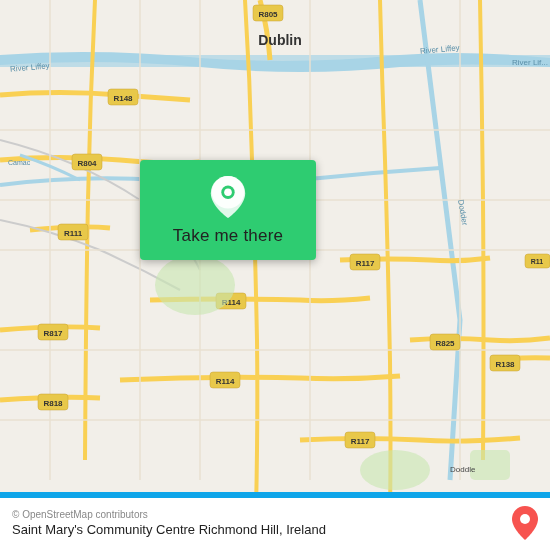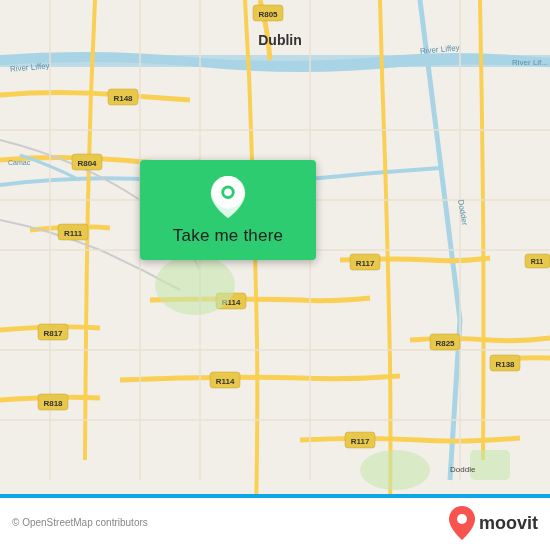--- a/index.html
+++ b/index.html
@@ -31,21 +31,21 @@
     #bottom-bar {
       position: absolute;
       bottom: 0;
       left: 0;
       width: 100%;
       background: white;
       padding: 8px 12px 10px 12px;
       display: flex;
       align-items: center;
       justify-content: space-between;
-      border-top: 4px solid #0ea5e9;
+      border-top: 6px solid #0ea5e9;
       z-index: 10;
     }
 
     #bottom-left {
       display: flex;
       flex-direction: column;
     }
 
     #copyright-text {
       font-size: 10px;
@@ -243,22 +243,25 @@
         <circle cx="18" cy="17" r="7" fill="#2ecc71"></circle>
         <circle cx="18" cy="17" r="4" fill="white"></circle>
       </svg>
       <span class="btn-label">Take me there</span>
     </button>
   </div>
 
   <div id="bottom-bar">
     <div id="bottom-left">
       <span id="copyright-text">© OpenStreetMap contributors</span>
+      <span id="location-name">
+        <span>Saint Mary's Community Centre Richmond Hill,</span>
+        <span>Ireland</span>
+      </span>
     </div>
     <div id="moovit-logo">
       <svg width="26" height="34" viewBox="0 0 26 34" xmlns="http://www.w3.org/2000/svg">
         <path d="M13 0 C5.82 0 0 5.82 0 13 C0 22.75 13 34 13 34 C13 34 26 22.75 26 13 C26 5.82 20.18 0 13 0 Z" fill="#f7534f"></path>
         <circle cx="13" cy="13" r="5" fill="white"></circle>
       </svg>
-      <span class="moovit-text">moovit</span>
     </div>
   </div>
 </div>
 
 </body></html>

